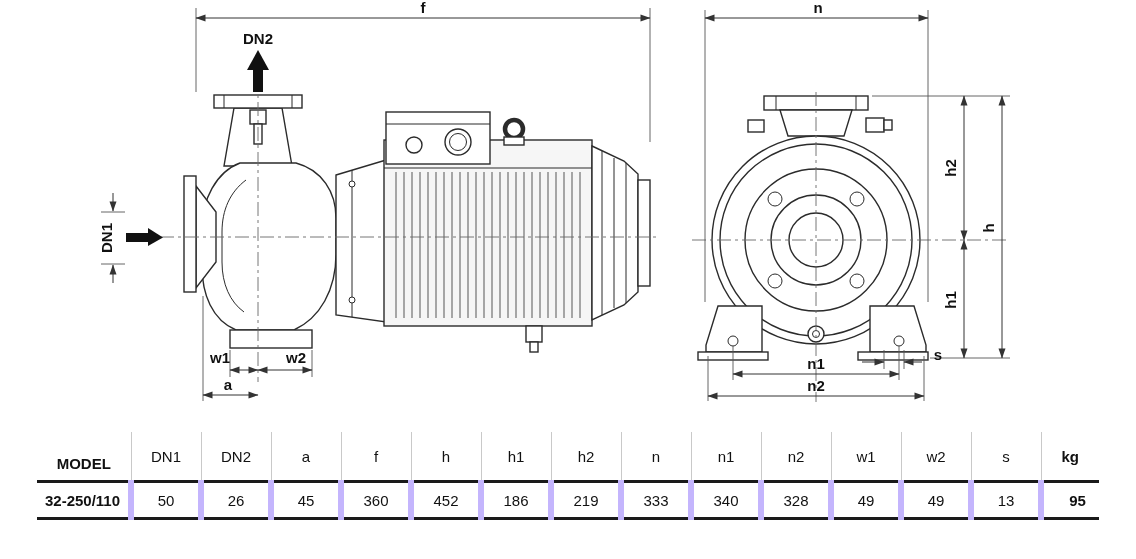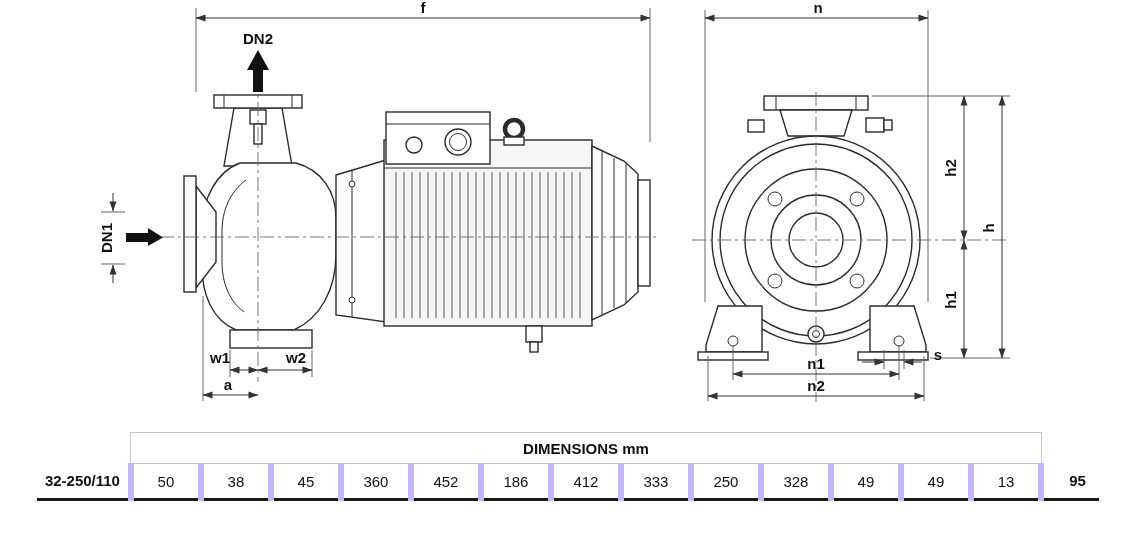--- a/index.html
+++ b/index.html
@@ -194,36 +194,48 @@
   </svg>
 
   
   <table class="dims">
     <colgroup>
       <col style="width:94px">
       <col span="13" style="width:70px">
       <col style="width:58px">
     </colgroup>
     <tbody>
-        <tr class="title-row">
-      <td class="spacer"></td>
-      <td class="dims-title" colspan="13">DIMENSIONS mm</td>
-      <td class="spacer"></td>
+    <tr class="head-row">
+      <th class="model-h">MODEL</th>
+      <th>DN1</th>
+      <th>DN2</th>
+      <th>a</th>
+      <th>f</th>
+      <th>h</th>
+      <th>h1</th>
+      <th>h2</th>
+      <th>n</th>
+      <th>n1</th>
+      <th>n2</th>
+      <th>w1</th>
+      <th>w2</th>
+      <th>s</th>
+      <th class="kg-h">kg</th>
     </tr>
     <tr class="data-row">
       <td class="model-c">32-250/110</td>
       <td>50</td>
-      <td>38</td>
+      <td>26</td>
       <td>45</td>
       <td>360</td>
       <td>452</td>
       <td>186</td>
-      <td>412</td>
+      <td>219</td>
       <td>333</td>
-      <td>250</td>
+      <td>340</td>
       <td>328</td>
       <td>49</td>
       <td>49</td>
       <td>13</td>
       <td class="kg-c">95</td>
     </tr>
   </tbody>
     </table>
 
 </div>

